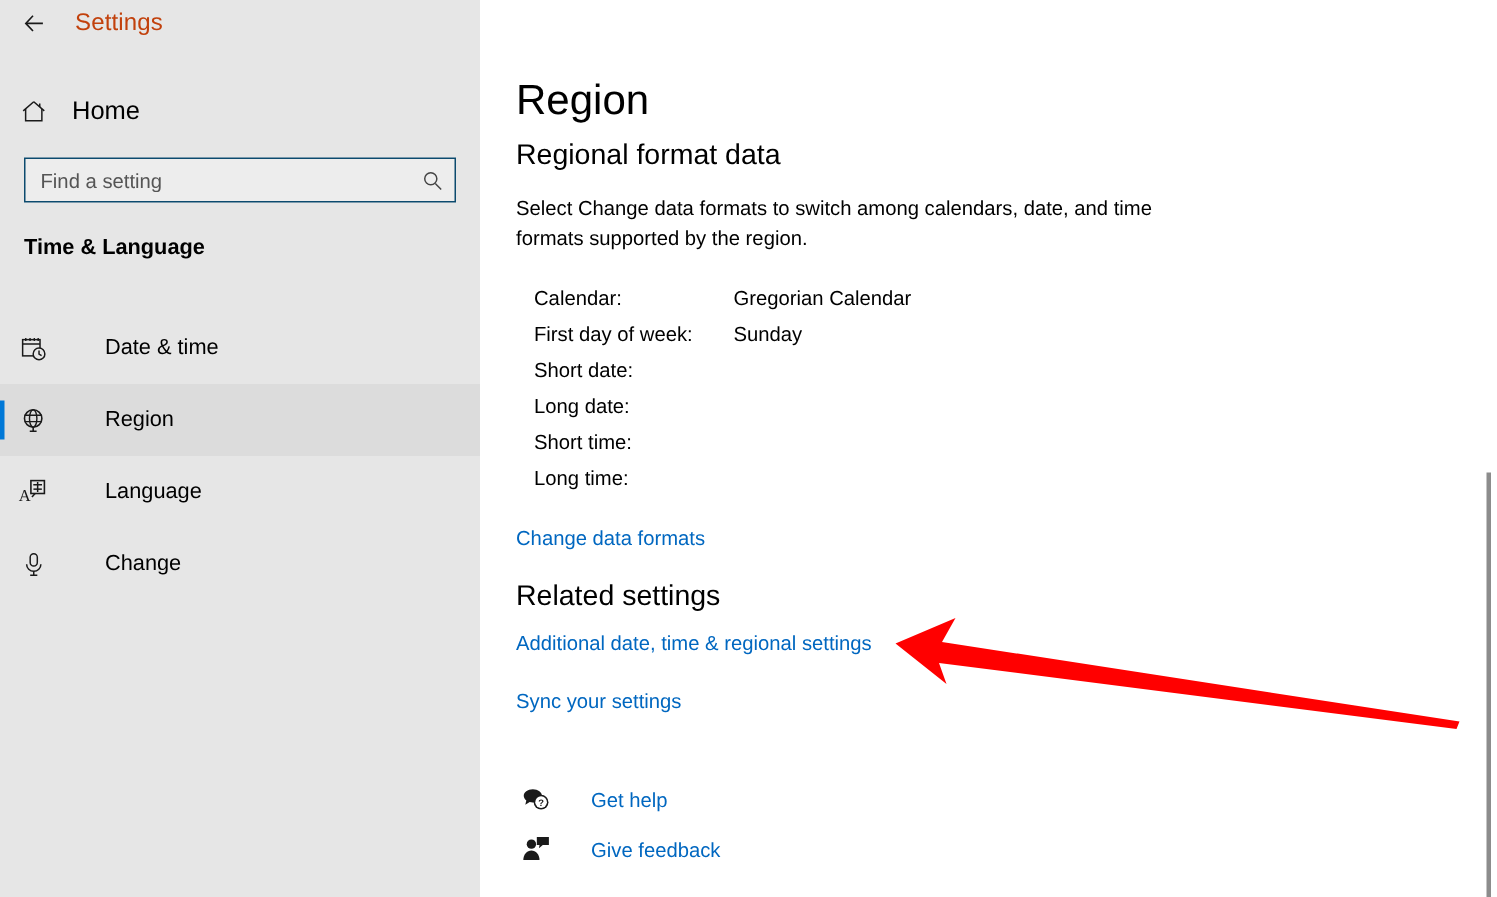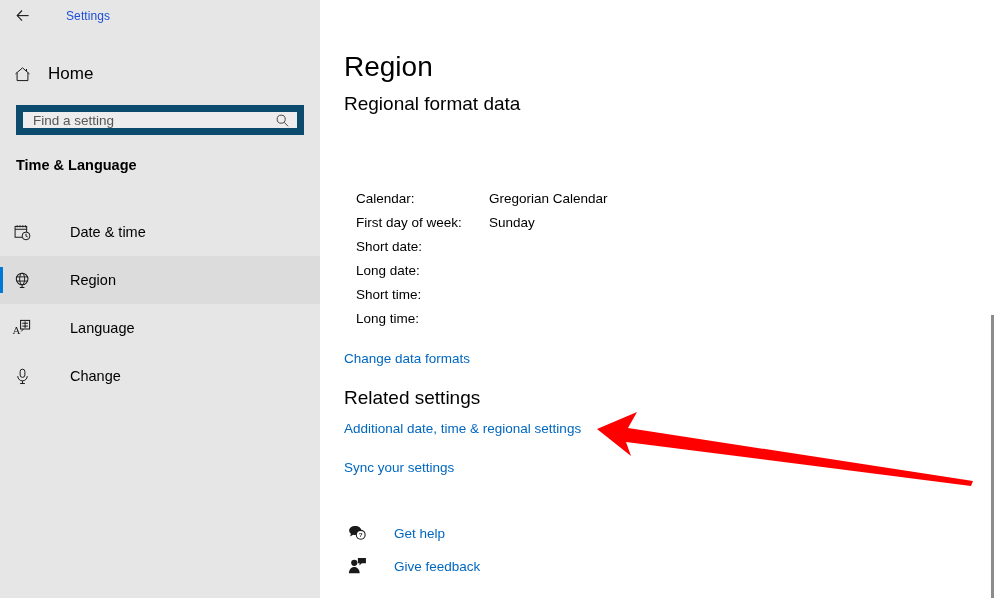--- a/index.html
+++ b/index.html
@@ -34,23 +34,23 @@
     display: flex;
     align-items: center;
   }
   .back-btn {
     width: 46px; height: 32px;
     display: flex; align-items: center; justify-content: center;
     cursor: pointer;
   }
   .back-btn svg { display: block; }
   .app-title {
-    font-size: 12px;
-    color: #1d4ed8;
-    margin-left: 20px;
+    font-size: 16px;
+    color: #c2410c;
+    margin-left: 4px;
     letter-spacing: 0.1px;
   }
 
   .home-row {
     position: absolute;
     left: 0; top: 58px;
     width: 320px; height: 32px;
     display: flex; align-items: center;
     cursor: pointer;
   }
@@ -62,21 +62,21 @@
     font-size: 17px;
     color: #000000;
     margin-left: 4px;
   }
 
   .search-wrap {
     position: absolute;
     left: 16px; top: 105px;
     width: 288px; height: 30px;
     background: #ededed;
-    border: 7px solid #0c4a6e;
+    border: 1px solid #0c4a6e;
     display: flex; align-items: center;
   }
   .search-input {
     flex: 1;
     border: none; outline: none; background: transparent;
     font-family: "Liberation Sans", sans-serif;
     font-size: 13.5px;
     color: #1a1a1a;
     padding: 0 8px 0 10px;
     height: 100%;
@@ -359,20 +359,21 @@
             <path d="M0.6 0.6 L10.4 10.4 M10.4 0.6 L0.6 10.4" stroke="#000" stroke-width="1"></path>
           </svg>
       </span>
     </div>
   </div>
 
   <div id="main">
 
     <div class="page-title">Region</div>
     <div class="page-subtitle">Regional format data</div>
+    <div class="page-desc">Select Change data formats to switch among calendars, date, and time formats supported by the region.</div>
 
     <table class="fmt-table">
       <tbody>
         <tr>
           <td class="k">Calendar:</td>
           <td class="v">Gregorian Calendar</td>
         </tr>
         <tr>
           <td class="k">First day of week:</td>
           <td class="v">Sunday</td>

